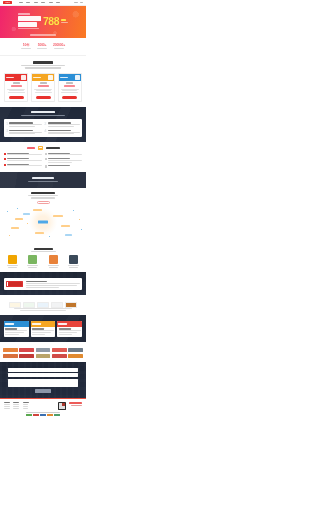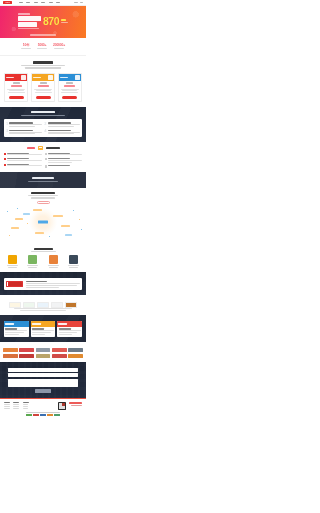--- a/index.html
+++ b/index.html
@@ -302,21 +302,21 @@
   </div>
 
   <div class="hero">
     <div class="hero-inner">
       <div class="hero-left">
         <span class="hero-tag"></span>
         <span class="hero-h1"></span>
         <span class="hero-h2"></span>
         <span class="hero-sub"></span>
       </div>
-      <div class="hero-price">870</div>
+      <div class="hero-price">788</div>
       <div class="hero-right">
         <span class="hero-unit"></span>
         <span class="hero-note"></span>
       </div>
     </div>
     <div class="hero-foot">
         <span class="tl"></span>
       </div>
   </div>
 

